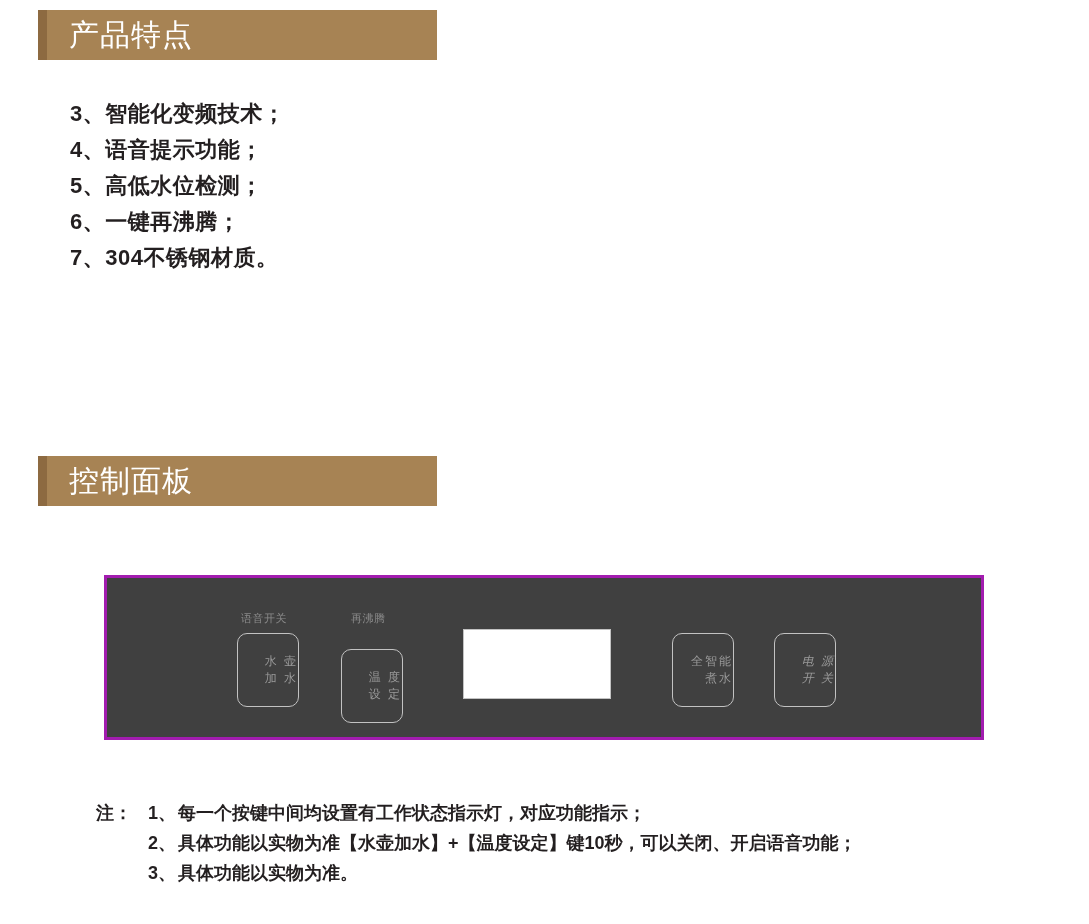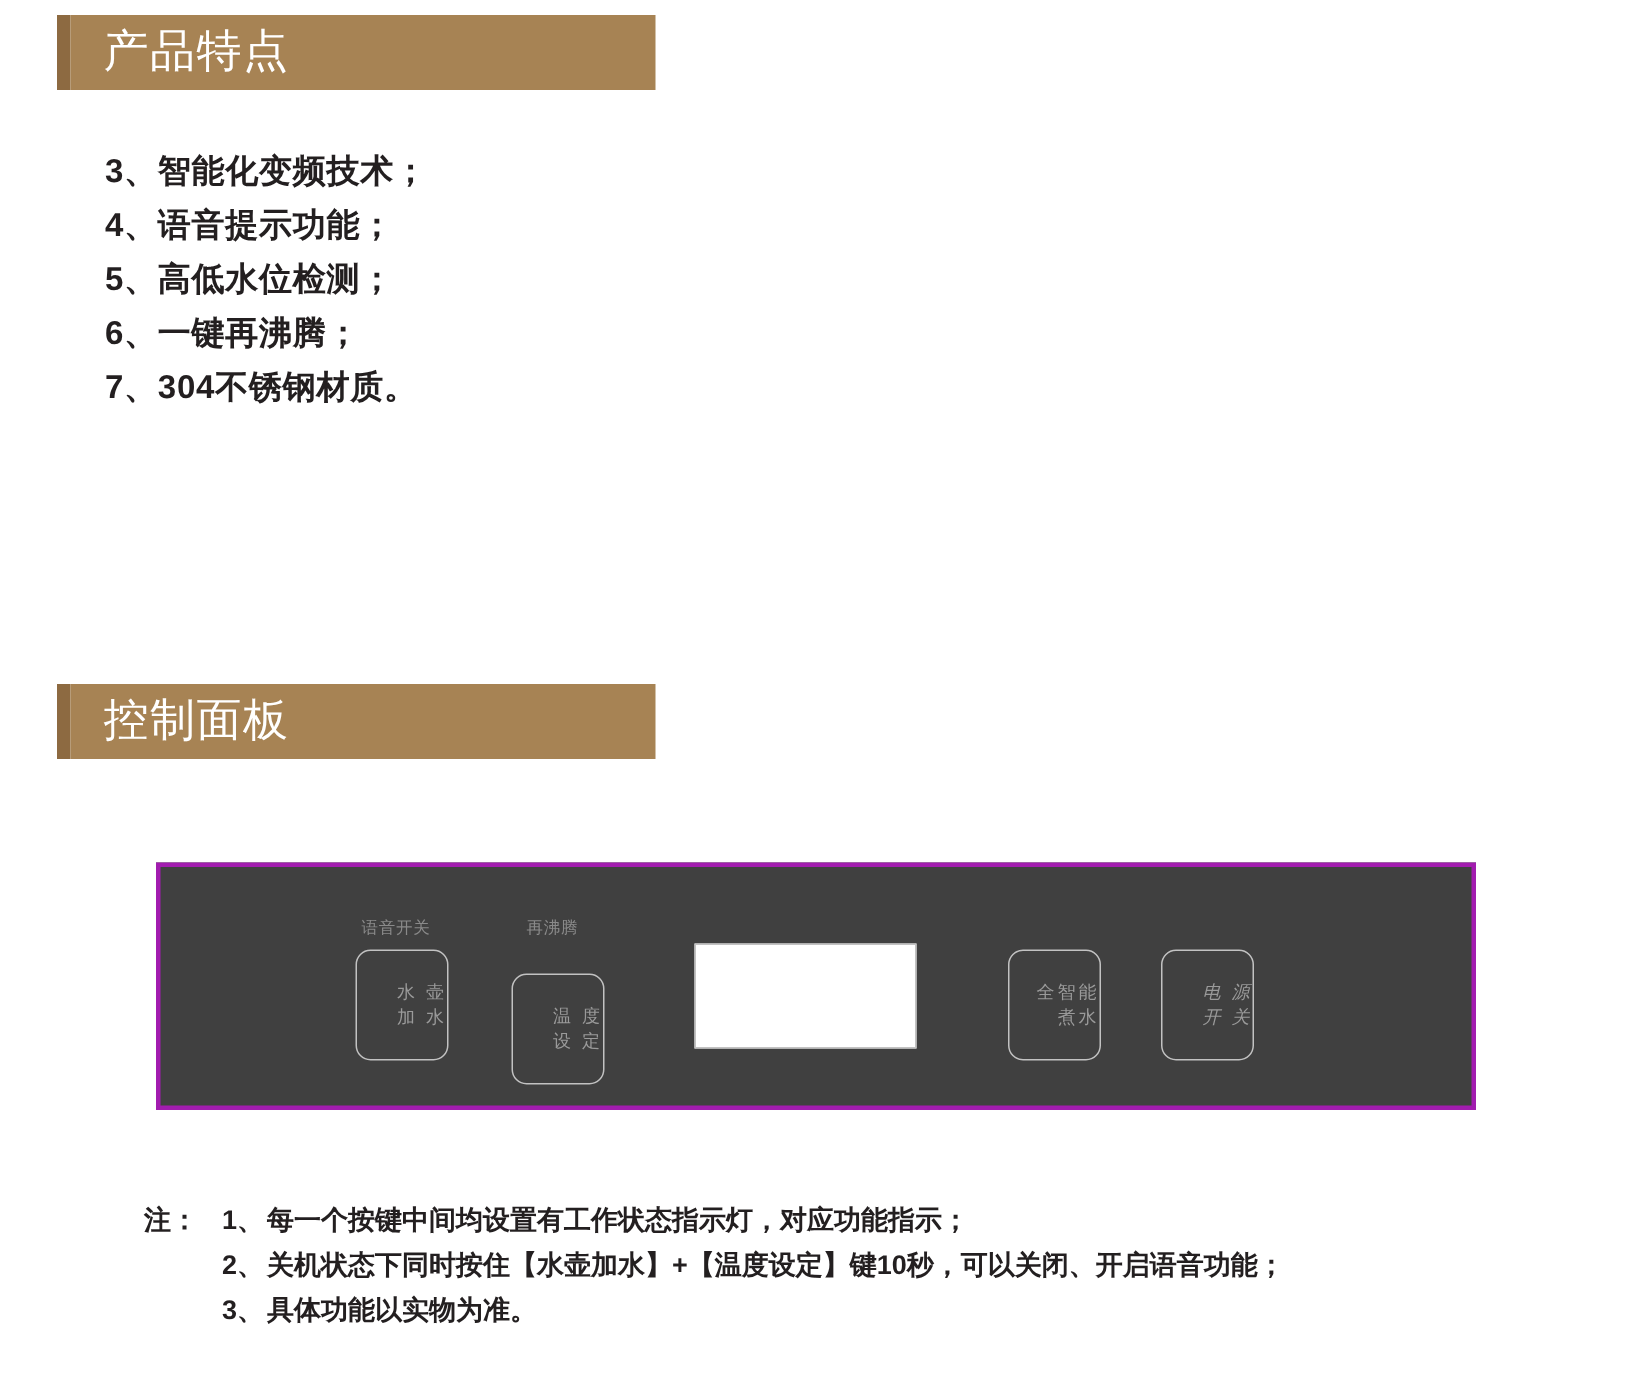--- a/index.html
+++ b/index.html
@@ -219,21 +219,21 @@
 <div class="notes">
   <div class="notes-row">
     <div class="notes-prefix">注：</div>
     <div class="notes-list">
       <div class="notes-item">
         <div class="notes-num">1、</div>
         <div class="notes-text">每一个按键中间均设置有工作状态指示灯，对应功能指示；</div>
       </div>
       <div class="notes-item">
         <div class="notes-num">2、</div>
-        <div class="notes-text">关机状态下同时按住【水壶加水】+【温度设定】键10秒，可以关闭、开启语音功能；</div>
+        <div class="notes-text">具体功能以实物为准【水壶加水】+【温度设定】键10秒，可以关闭、开启语音功能；</div>
       </div>
       <div class="notes-item">
         <div class="notes-num">3、</div>
         <div class="notes-text">具体功能以实物为准。</div>
       </div>
     </div>
   </div>
 </div>
 
 </body></html>

